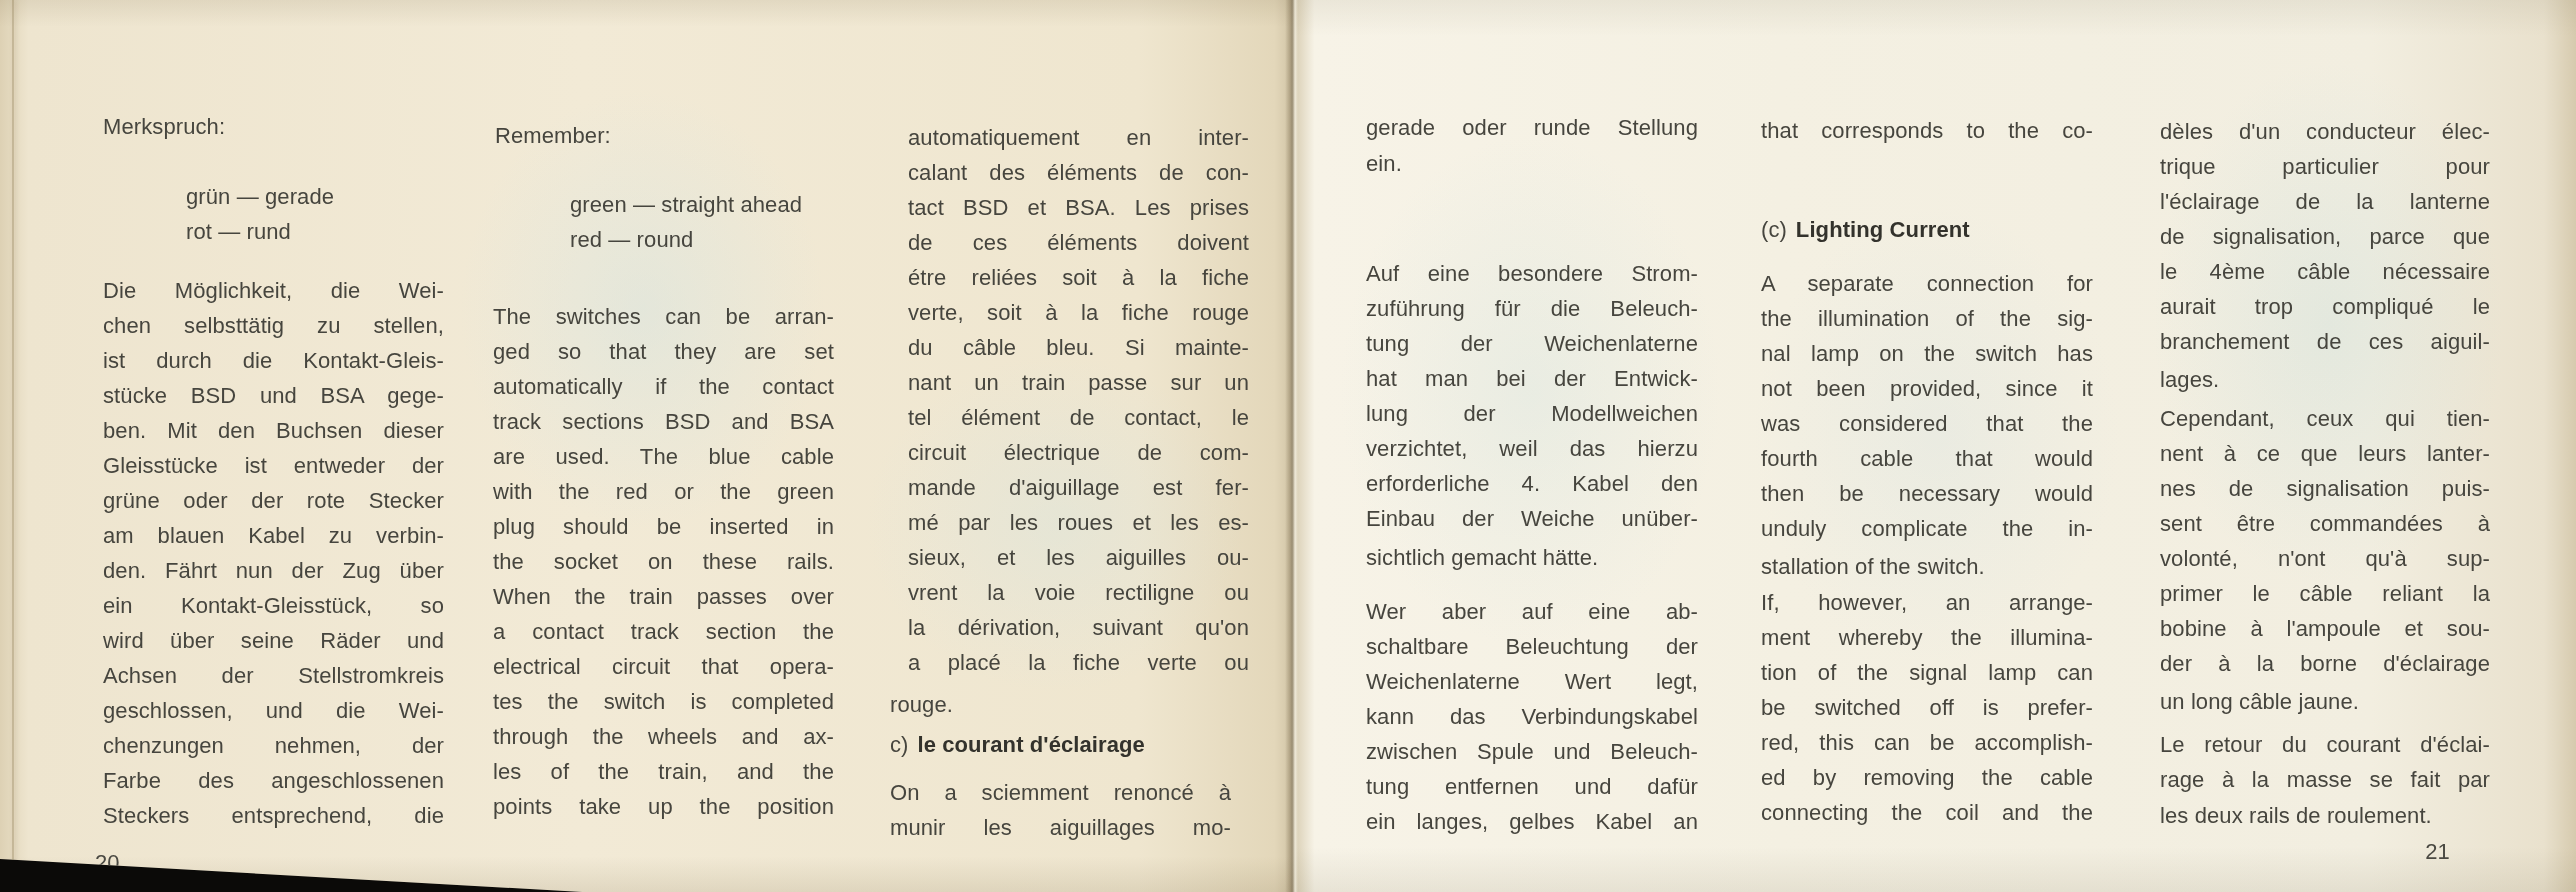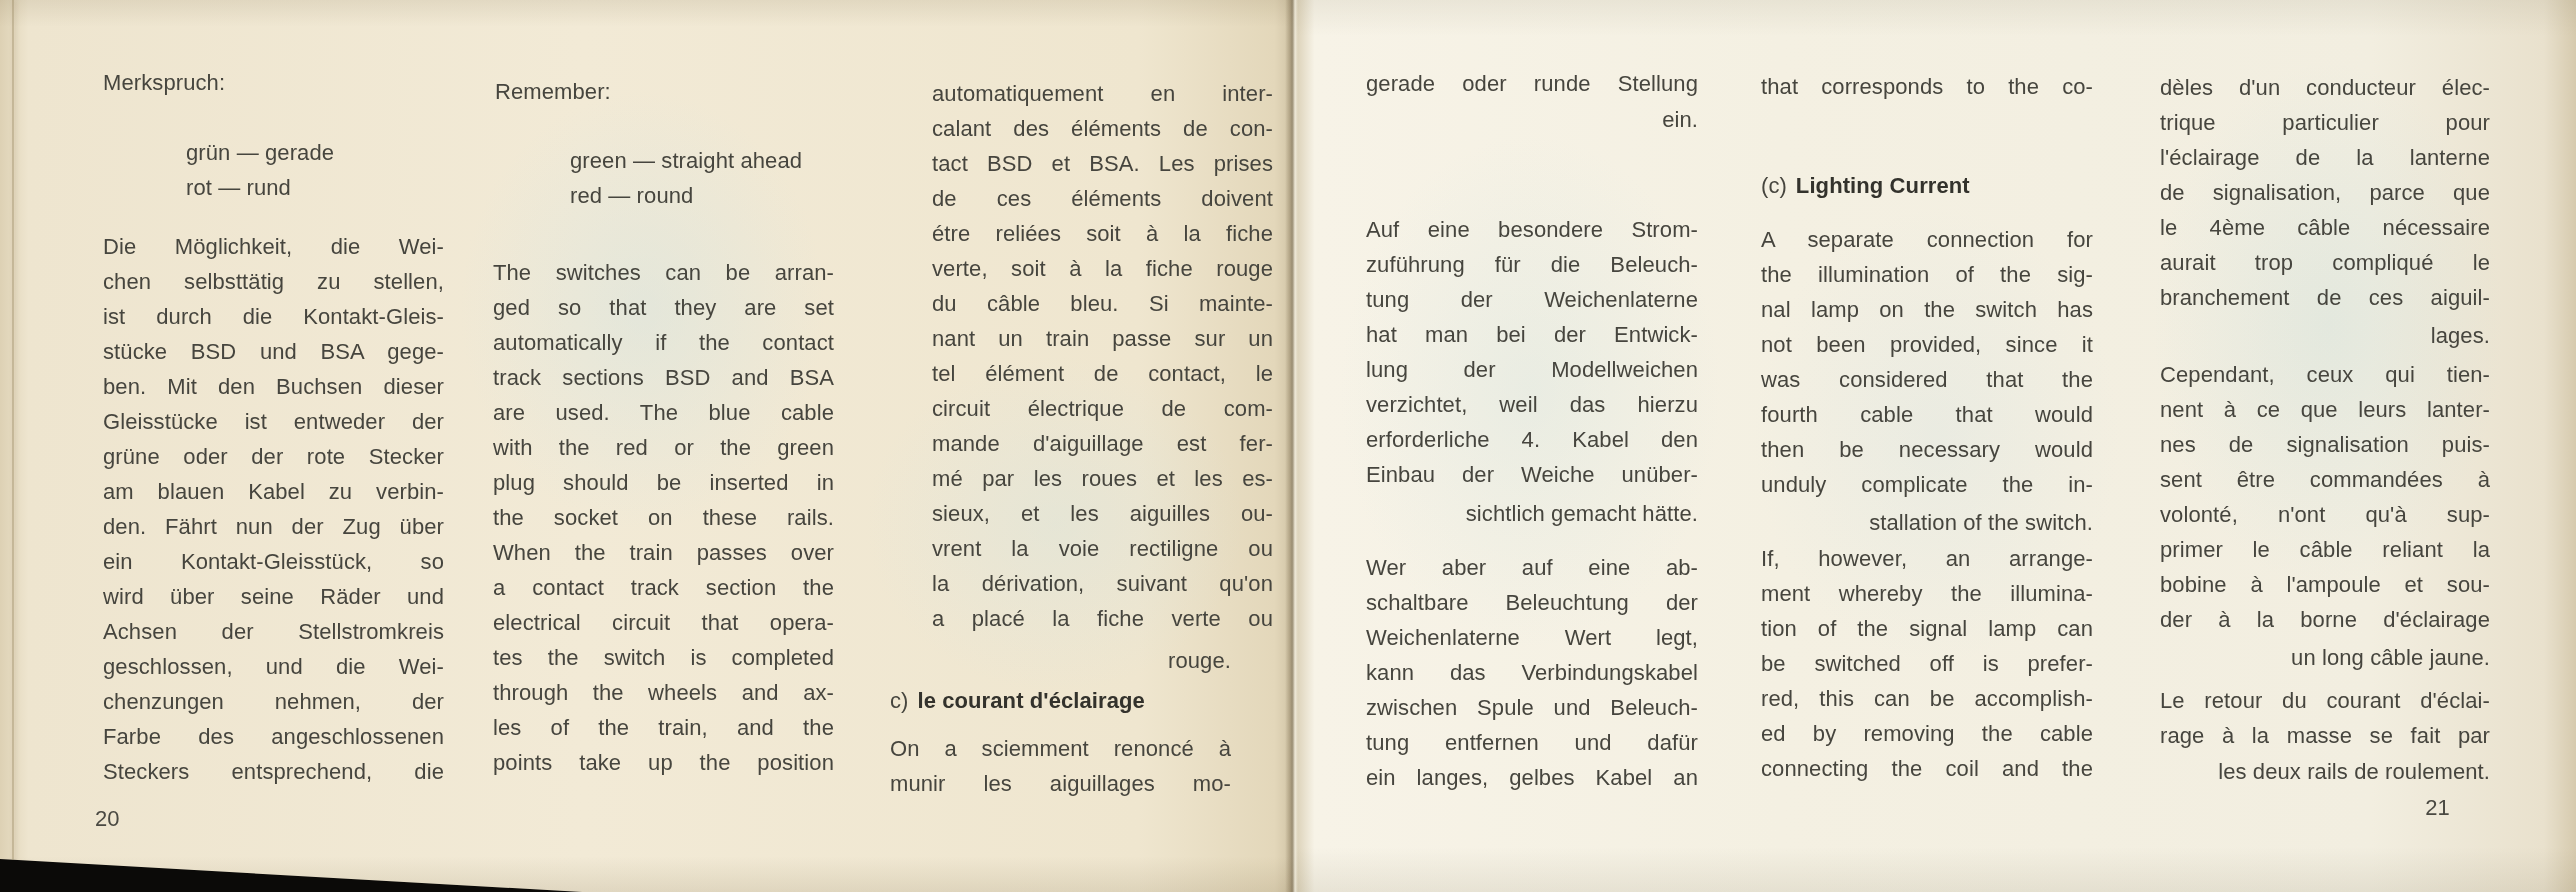--- a/index.html
+++ b/index.html
@@ -66,38 +66,39 @@
     border-radius: 50%;
   }
   
   .tb {
     position: absolute;
     font-size: 22px;
     line-height: 35px;
     letter-spacing: 0.1px;
     color: #46453e;
     white-space: pre-line;
+    margin-top: 44px;
   }
   .just {
     text-align: justify;
     text-align-last: justify;
   }
-  .tail { text-align: right; }
+  .tail { text-align: left; }
   .sect b { font-weight: 700; color: #33322c; margin-left: 8.9px; }
   .pagenum { color: #4a4942; }
 
   
   .l-de-head  { left: 103px;  top: 65px;   width: 341px; }
   .l-de-mnem  { left: 186px;  top: 135px;  width: 273px; }
   .l-de-body  { left: 103px;  top: 229px;  width: 341px; }
   .l-pagenum  { left: 95px;  top: 801px; width: 89px; }
   .l-en-head  { left: 495px;  top: 74px;  width: 341px; }
   .l-en-mnem  { left: 570px;  top: 143px;  width: 288px; }
   .l-en-body  { left: 493px;  top: 255px;  width: 341px; }
-  .l-fr-body  { left: 932px; top: 76px;  width: 341px; }
+  .l-fr-body  { left: 908px; top: 76px;  width: 341px; }
   .l-fr-tail  { left: 890px; top: 643px;  width: 341px; }
   .l-fr-sech  { left: 890px; top: 683px;  width: 341px; }
   .l-fr-secb  { left: 890px; top: 731px;  width: 341px; }
 
   
   .r-de-open  { left: 72px;   top: 66px;   width: 332px; }
   .r-de-otail { left: 72px;   top: 102px;  width: 332px; }
   .r-de-sech  { left: 72px;   top: 166px;  width: 332px; }
   .r-de-b1    { left: 72px;   top: 212px;  width: 332px; }
   .r-de-b1t   { left: 72px;   top: 496px;  width: 332px; }

